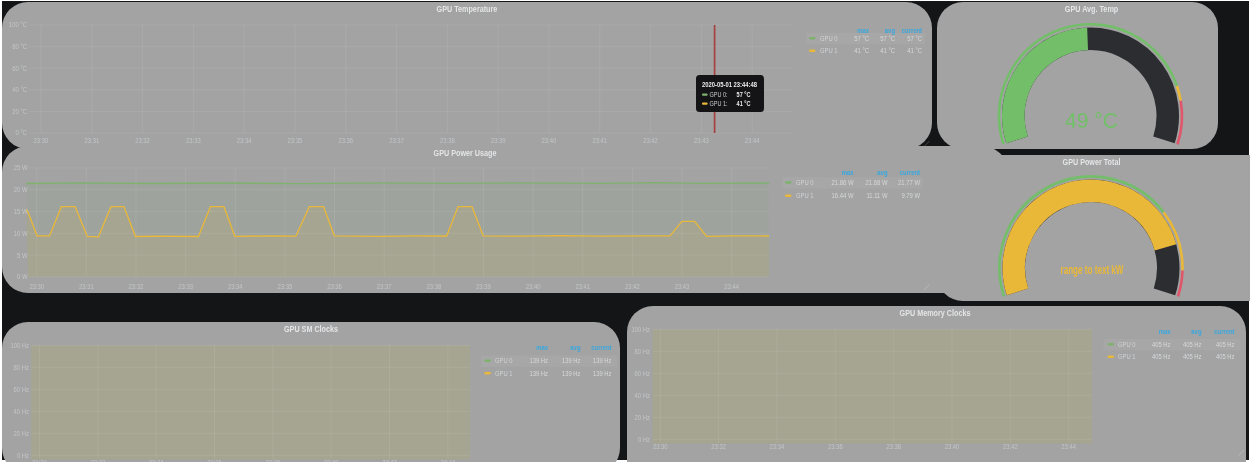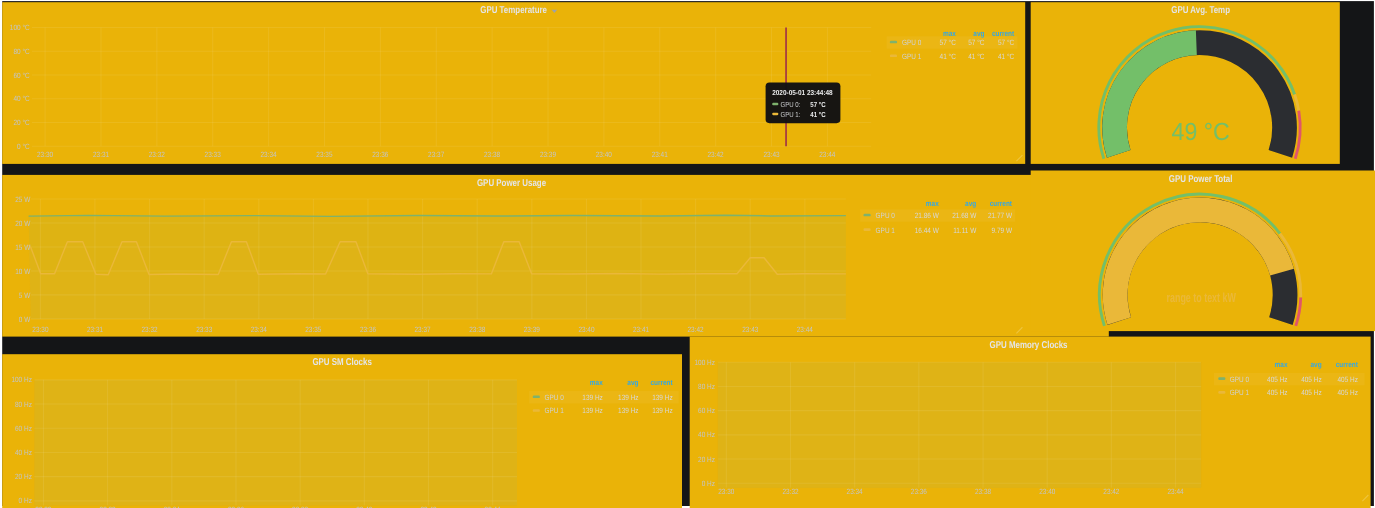--- a/index.html
+++ b/index.html
@@ -1,15 +1,15 @@
 <!DOCTYPE html>
 <html><head><meta charset="utf-8"><style>
 html,body{margin:0;padding:0;width:1250px;height:462px;background:#ffffff;overflow:hidden;}
 .page{position:absolute;left:1.5px;top:1px;width:1247px;height:459.3px;background:#141517;}
-.panel{position:absolute;background:#eab308;}
+.panel{position:absolute;background:#a3a3a3;border-radius:26px;}
 svg{display:block;position:absolute;left:0;top:0;}
 </style></head><body>
 <div class="page"></div>
 <div class="panel" style="left:2px;top:2px;width:930px;height:147px">
     <svg width="930" height="147">
       <text x="434.6" y="10.0" font-family="Liberation Sans, sans-serif" font-size="9.0" fill="#e4e5e7" text-anchor="start" font-weight="700" textLength="60.7" lengthAdjust="spacingAndGlyphs">GPU Temperature</text>
       <path d="M 499.5 6.9 L 504.5 6.9 L 502 9.9 Z" fill="#9fa2a5"></path>
       <line x1="27" y1="23.0" x2="790" y2="23.0" stroke="rgba(255,255,255,0.08)" stroke-width="1"></line>
       <line x1="27" y1="44.6" x2="790" y2="44.6" stroke="rgba(255,255,255,0.08)" stroke-width="1"></line>
       <line x1="27" y1="66.2" x2="790" y2="66.2" stroke="rgba(255,255,255,0.08)" stroke-width="1"></line>
@@ -82,21 +82,21 @@
     <svg width="309" height="147">
       <text x="127.8" y="10.0" font-family="Liberation Sans, sans-serif" font-size="9.0" fill="#e4e5e7" text-anchor="start" font-weight="700" textLength="53.4" lengthAdjust="spacingAndGlyphs">GPU Avg. Temp</text>
       <path d="M 80.03 137.87 A 77.25 77.25 0 1 1 226.97 137.87" fill="none" stroke="#2b2d31" stroke-width="22.5" stroke-linecap="butt"></path>
       <path d="M 80.03 137.87 A 77.25 77.25 0 0 1 150.59 36.80" fill="none" stroke="#73bf69" stroke-width="22.5" stroke-linecap="butt"></path>
       <path d="M 66.48 142.28 A 91.5 91.5 0 0 1 239.94 83.98" fill="none" stroke="#73bf69" stroke-width="2.6" stroke-linecap="butt"></path>
       <path d="M 239.94 83.98 A 91.5 91.5 0 0 1 243.71 98.67" fill="none" stroke="#eab839" stroke-width="2.6" stroke-linecap="butt"></path>
       <path d="M 243.71 98.67 A 91.5 91.5 0 0 1 240.52 142.28" fill="none" stroke="#e0566a" stroke-width="2.6" stroke-linecap="butt"></path>
       <text x="128.0" y="125.5" font-family="Liberation Sans, sans-serif" font-size="22.5" fill="#73bf69" text-anchor="start" font-weight="500" textLength="53.0" lengthAdjust="spacingAndGlyphs">49 °C</text>
     </svg>
   </div>
-<div class="panel" style="left:2px;top:159px;width:1006px;height:146.5px">
+<div class="panel" style="left:2px;top:146px;width:1006px;height:146.5px">
     <svg width="930" height="146.5">
       <text x="431.6" y="10.0" font-family="Liberation Sans, sans-serif" font-size="9.0" fill="#e4e5e7" text-anchor="start" font-weight="700" textLength="62.8" lengthAdjust="spacingAndGlyphs">GPU Power Usage</text>
       <polygon points="24.0,37.50 78.0,36.80 148.0,37.50 228.0,37.00 298.0,37.70 378.0,36.90 448.0,37.40 518.0,36.90 598.0,37.40 658.0,36.70 698.0,37.30 767.0,37.00 767,130.9 26,130.9" fill="rgba(126,178,109,0.105)"></polygon>
       <polygon points="24.0,63.50 26.0,66.00 35.0,89.80 47.6,89.80 59.3,60.70 73.2,60.70 85.2,90.30 96.4,90.80 108.9,60.70 122.0,60.70 133.5,90.50 158.0,90.10 196.4,90.50 208.4,60.70 222.0,60.70 232.8,90.30 268.0,89.80 294.0,90.10 307.2,60.70 321.6,60.70 332.4,89.90 378.0,90.30 413.0,89.80 444.7,90.00 456.0,60.70 470.0,60.70 481.3,89.90 518.0,90.10 558.0,89.70 598.0,90.20 638.0,89.80 668.0,89.90 680.0,75.30 692.6,75.30 704.6,90.30 728.0,89.80 767.0,90.00 767,130.9 26,130.9" fill="rgba(234,184,57,0.105)"></polygon>
       <line x1="26" y1="21.9" x2="767" y2="21.9" stroke="rgba(255,255,255,0.08)" stroke-width="1"></line>
       <line x1="26" y1="43.7" x2="767" y2="43.7" stroke="rgba(255,255,255,0.08)" stroke-width="1"></line>
       <line x1="26" y1="65.5" x2="767" y2="65.5" stroke="rgba(255,255,255,0.08)" stroke-width="1"></line>
       <line x1="26" y1="87.3" x2="767" y2="87.3" stroke="rgba(255,255,255,0.08)" stroke-width="1"></line>
       <line x1="26" y1="109.1" x2="767" y2="109.1" stroke="rgba(255,255,255,0.08)" stroke-width="1"></line>
       <line x1="26" y1="130.9" x2="767" y2="130.9" stroke="rgba(255,255,255,0.08)" stroke-width="1"></line>

